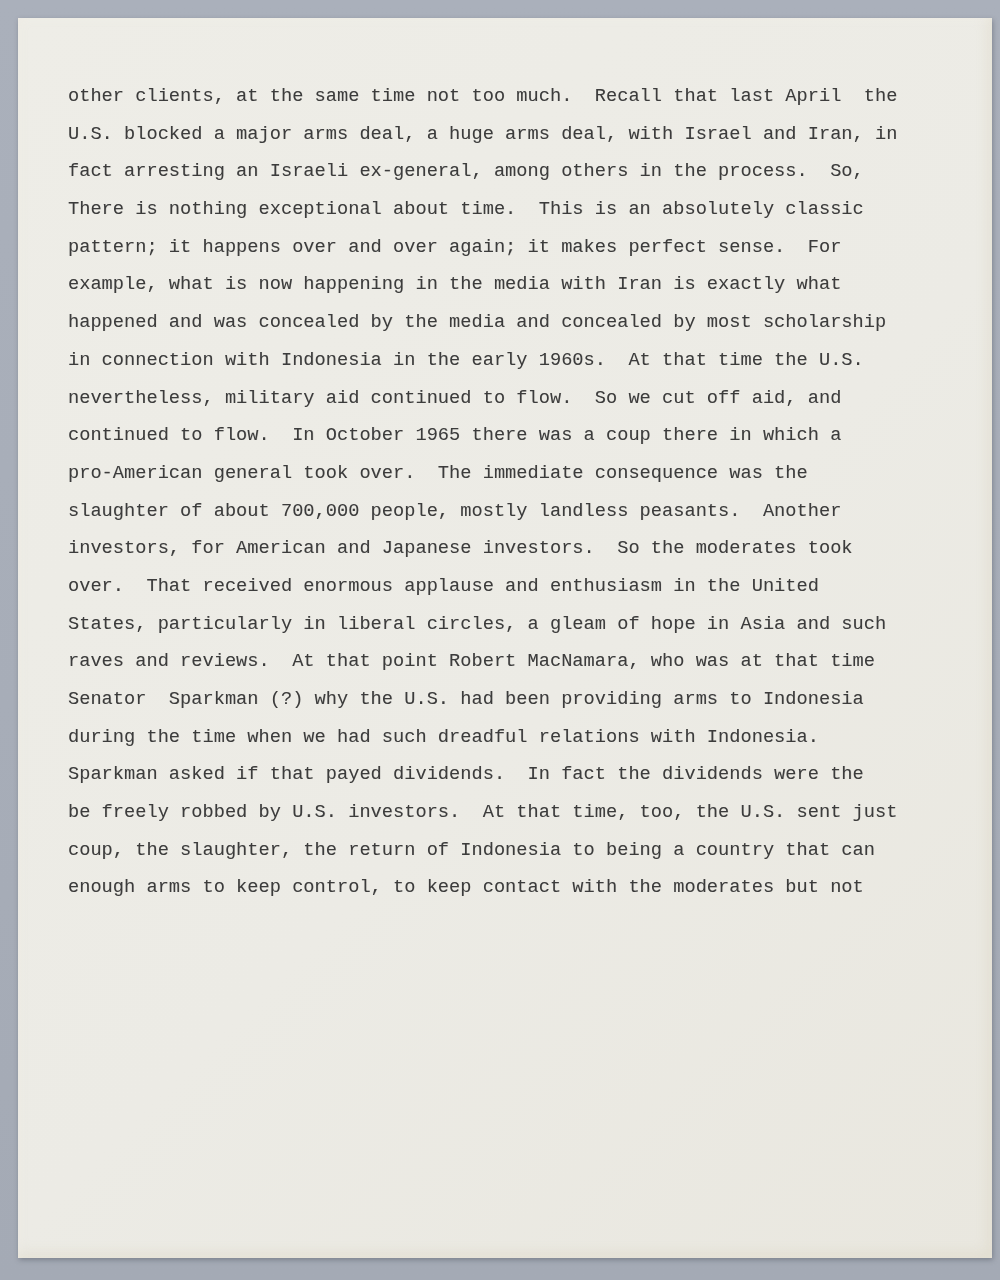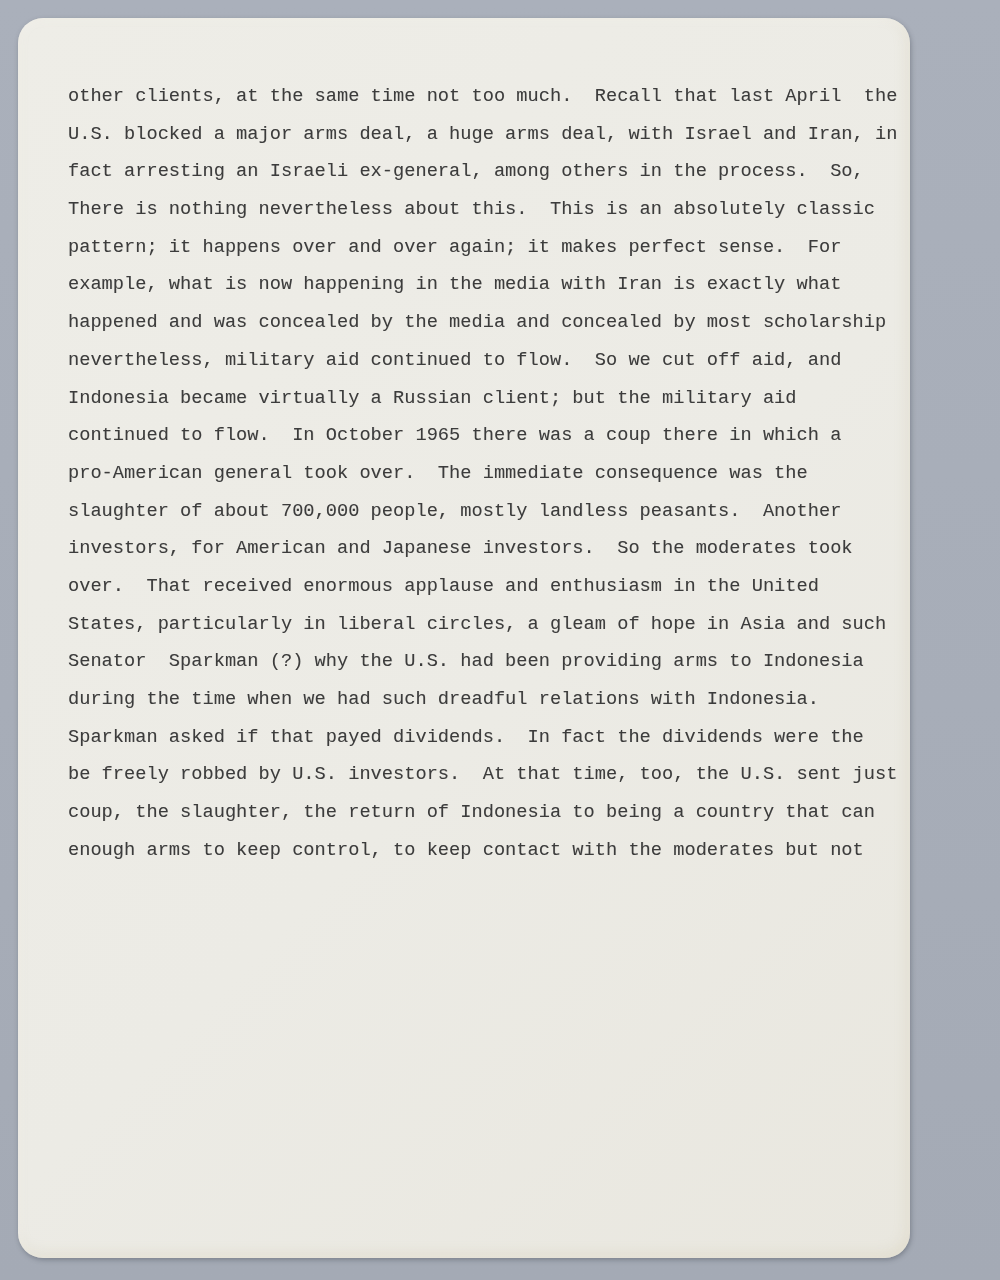--- a/index.html
+++ b/index.html
@@ -22,28 +22,27 @@
   .scan-bg {
     position: relative;
     width: 1000px;
     height: 1280px;
     background: linear-gradient(180deg, #aab0bb 0%, #a7adb8 55%, #a4aab5 100%);
   }
   .paper {
     position: absolute;
     left: 18px;
     top: 18px;
-    width: 892px;
+    width: 974px;
     height: 1240px;
     background: linear-gradient(135deg, #eeede7 0%, #ecebe5 55%, #e9e7df 100%);
     box-shadow:
       1px 2px 5px rgba(50, 55, 65, 0.35),
       inset -3px -4px 14px rgba(188, 170, 130, 0.18),
       inset 2px 2px 10px rgba(255, 255, 255, 0.35);
-    border-radius: 25px;
   }
   .text-block {
     padding: 60px 30px 0 50px;
   }
   .line {
     white-space: pre;
     font-size: 18.6px;
     line-height: 37.7px;
     height: 37.7px;
     color: var(--ink);
@@ -53,32 +52,33 @@
 </style>
 </head>
 <body>
 
 <div class="scan-bg">
   <div class="paper">
     <div class="text-block">
       <div class="line">other clients, at the same time not too much.  Recall that last April  the</div>
       <div class="line">U.S. blocked a major arms deal, a huge arms deal, with Israel and Iran, in</div>
       <div class="line">fact arresting an Israeli ex-general, among others in the process.  So,</div>
-      <div class="line">There is nothing nevertheless about this.  This is an absolutely classic</div>
+      <div class="line">There is nothing exceptional about time.  This is an absolutely classic</div>
       <div class="line">pattern; it happens over and over again; it makes perfect sense.  For</div>
       <div class="line">example, what is now happening in the media with Iran is exactly what</div>
       <div class="line">happened and was concealed by the media and concealed by most scholarship</div>
+      <div class="line">in connection with Indonesia in the early 1960s.  At that time the U.S.</div>
       <div class="line">nevertheless, military aid continued to flow.  So we cut off aid, and</div>
-      <div class="line">Indonesia became virtually a Russian client; but the military aid</div>
       <div class="line">continued to flow.  In October 1965 there was a coup there in which a</div>
       <div class="line">pro-American general took over.  The immediate consequence was the</div>
       <div class="line">slaughter of about 700,000 people, mostly landless peasants.  Another</div>
       <div class="line">investors, for American and Japanese investors.  So the moderates took</div>
       <div class="line">over.  That received enormous applause and enthusiasm in the United</div>
       <div class="line">States, particularly in liberal circles, a gleam of hope in Asia and such</div>
+      <div class="line">raves and reviews.  At that point Robert MacNamara, who was at that time</div>
       <div class="line">Senator  Sparkman (?) why the U.S. had been providing arms to Indonesia</div>
       <div class="line">during the time when we had such dreadful relations with Indonesia.</div>
       <div class="line">Sparkman asked if that payed dividends.  In fact the dividends were the</div>
       <div class="line">be freely robbed by U.S. investors.  At that time, too, the U.S. sent just</div>
       <div class="line">coup, the slaughter, the return of Indonesia to being a country that can</div>
       <div class="line">enough arms to keep control, to keep contact with the moderates but not</div>
     </div>
   </div>
 </div>
 

